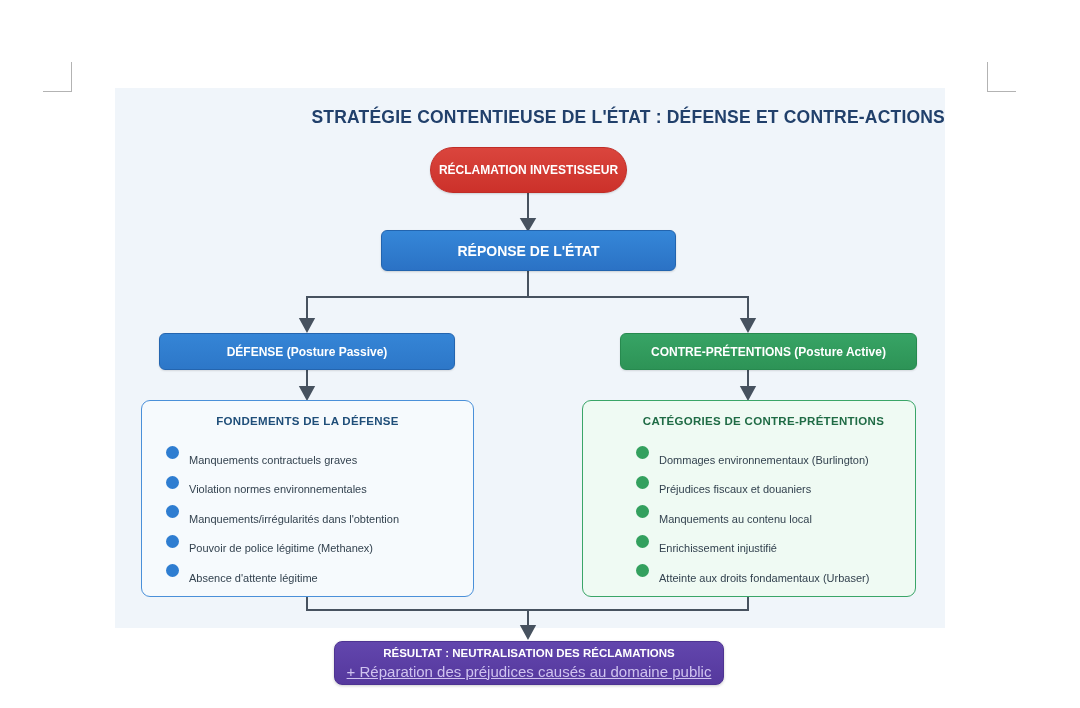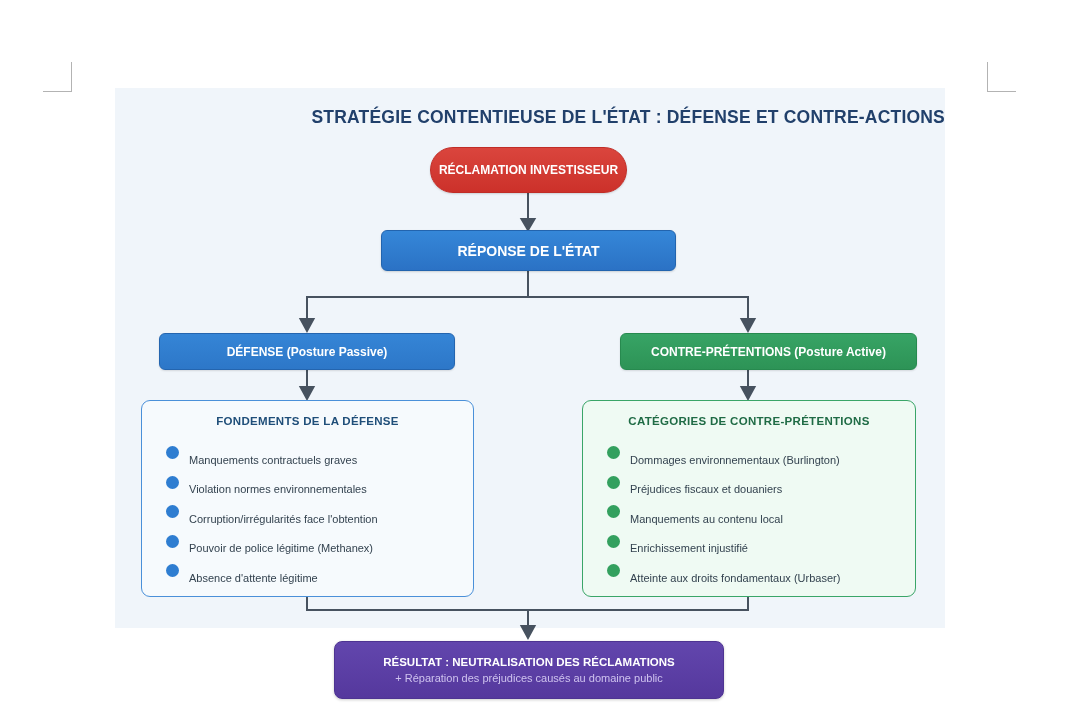--- a/index.html
+++ b/index.html
@@ -67,21 +67,21 @@
   }
   .node-branch { height: 37px; border-radius: 6px; font-size: 12px; box-shadow: 0 1px 2px rgba(0,0,0,0.12); }
   .node-defense { left: 159px; top: 333px; width: 296px; background: linear-gradient(180deg,#3585d6,#2d77c8); border: 1px solid #2465af; }
   .node-counter { left: 620px; top: 333px; width: 297px; background: linear-gradient(180deg,#37a465,#2d9356); border: 1px solid #278a4f; }
   .panel {
     position: absolute;
     top: 400px; height: 197px;
     border-radius: 9px;
   }
   .panel-defense { left: 141px; width: 333px; background: #f6fafd; border: 1.5px solid #4a90d9; }
-  .panel-counter { left: 582px; width: 334px; background: #effaf3; border: 1.5px solid #3aa568; }
+  .panel-counter { left: 582px; width: 334px; background: #effaf3; border: 1.5px solid #3aa568; padding-left: 29px; }
   .panel-title {
     margin-top: 14px;
     text-align: center;
     font-size: 11.5px;
     font-weight: bold;
     letter-spacing: 0.3px;
   }
   .panel-defense .panel-title { color: #1f4e79; }
   .panel-counter .panel-title { color: #1f6b45; }
   .item-list { margin-top: 11px; }
@@ -94,29 +94,29 @@
   .bullet {
     width: 13px; height: 13px;
     border-radius: 50%;
     flex: 0 0 13px;
     margin-right: 10px;
   }
   .bullet-blue { background: #2e7dd1; }
   .bullet-green { background: #33a05e; }
   .item-text { font-size: 11px; color: #33424f; margin-top: 14px; }
   .node-result {
-    left: 334px; top: 641px; width: 390px; height: 58px;
+    left: 334px; top: 641px; width: 390px; height: 44px;
     border-radius: 8px;
     background: linear-gradient(180deg, #6246ad 0%, #55389d 100%);
     border: 1px solid #4e3492;
     flex-direction: column;
     box-shadow: 0 1px 3px rgba(0,0,0,0.2);
   }
   .result-title { font-size: 11.5px; font-weight: bold; color: #ffffff; }
-  .result-subtitle { font-size: 11px; font-weight: normal; color: #cfc3ef; margin-top: 4px; }
+  .result-subtitle { font-size: 15px; font-weight: normal; color: #cfc3ef; margin-top: 4px; text-decoration: underline; }
   svg.connectors {
     position: absolute;
     left: 0; top: 0;
     width: 1080px; height: 708px;
     pointer-events: none;
   }
 </style>
 </head>
 <body>
 
@@ -181,21 +181,21 @@
       <div class="list-item">
         <span class="bullet bullet-blue"></span>
         <span class="item-text">Manquements contractuels graves</span>
       </div>
       <div class="list-item">
         <span class="bullet bullet-blue"></span>
         <span class="item-text">Violation normes environnementales</span>
       </div>
       <div class="list-item">
         <span class="bullet bullet-blue"></span>
-        <span class="item-text">Corruption/irrégularités face l'obtention</span>
+        <span class="item-text">Manquements/irrégularités dans l'obtention</span>
       </div>
       <div class="list-item">
         <span class="bullet bullet-blue"></span>
         <span class="item-text">Pouvoir de police légitime (Methanex)</span>
       </div>
       <div class="list-item">
         <span class="bullet bullet-blue"></span>
         <span class="item-text">Absence d'attente légitime</span>
       </div>
     </div>

